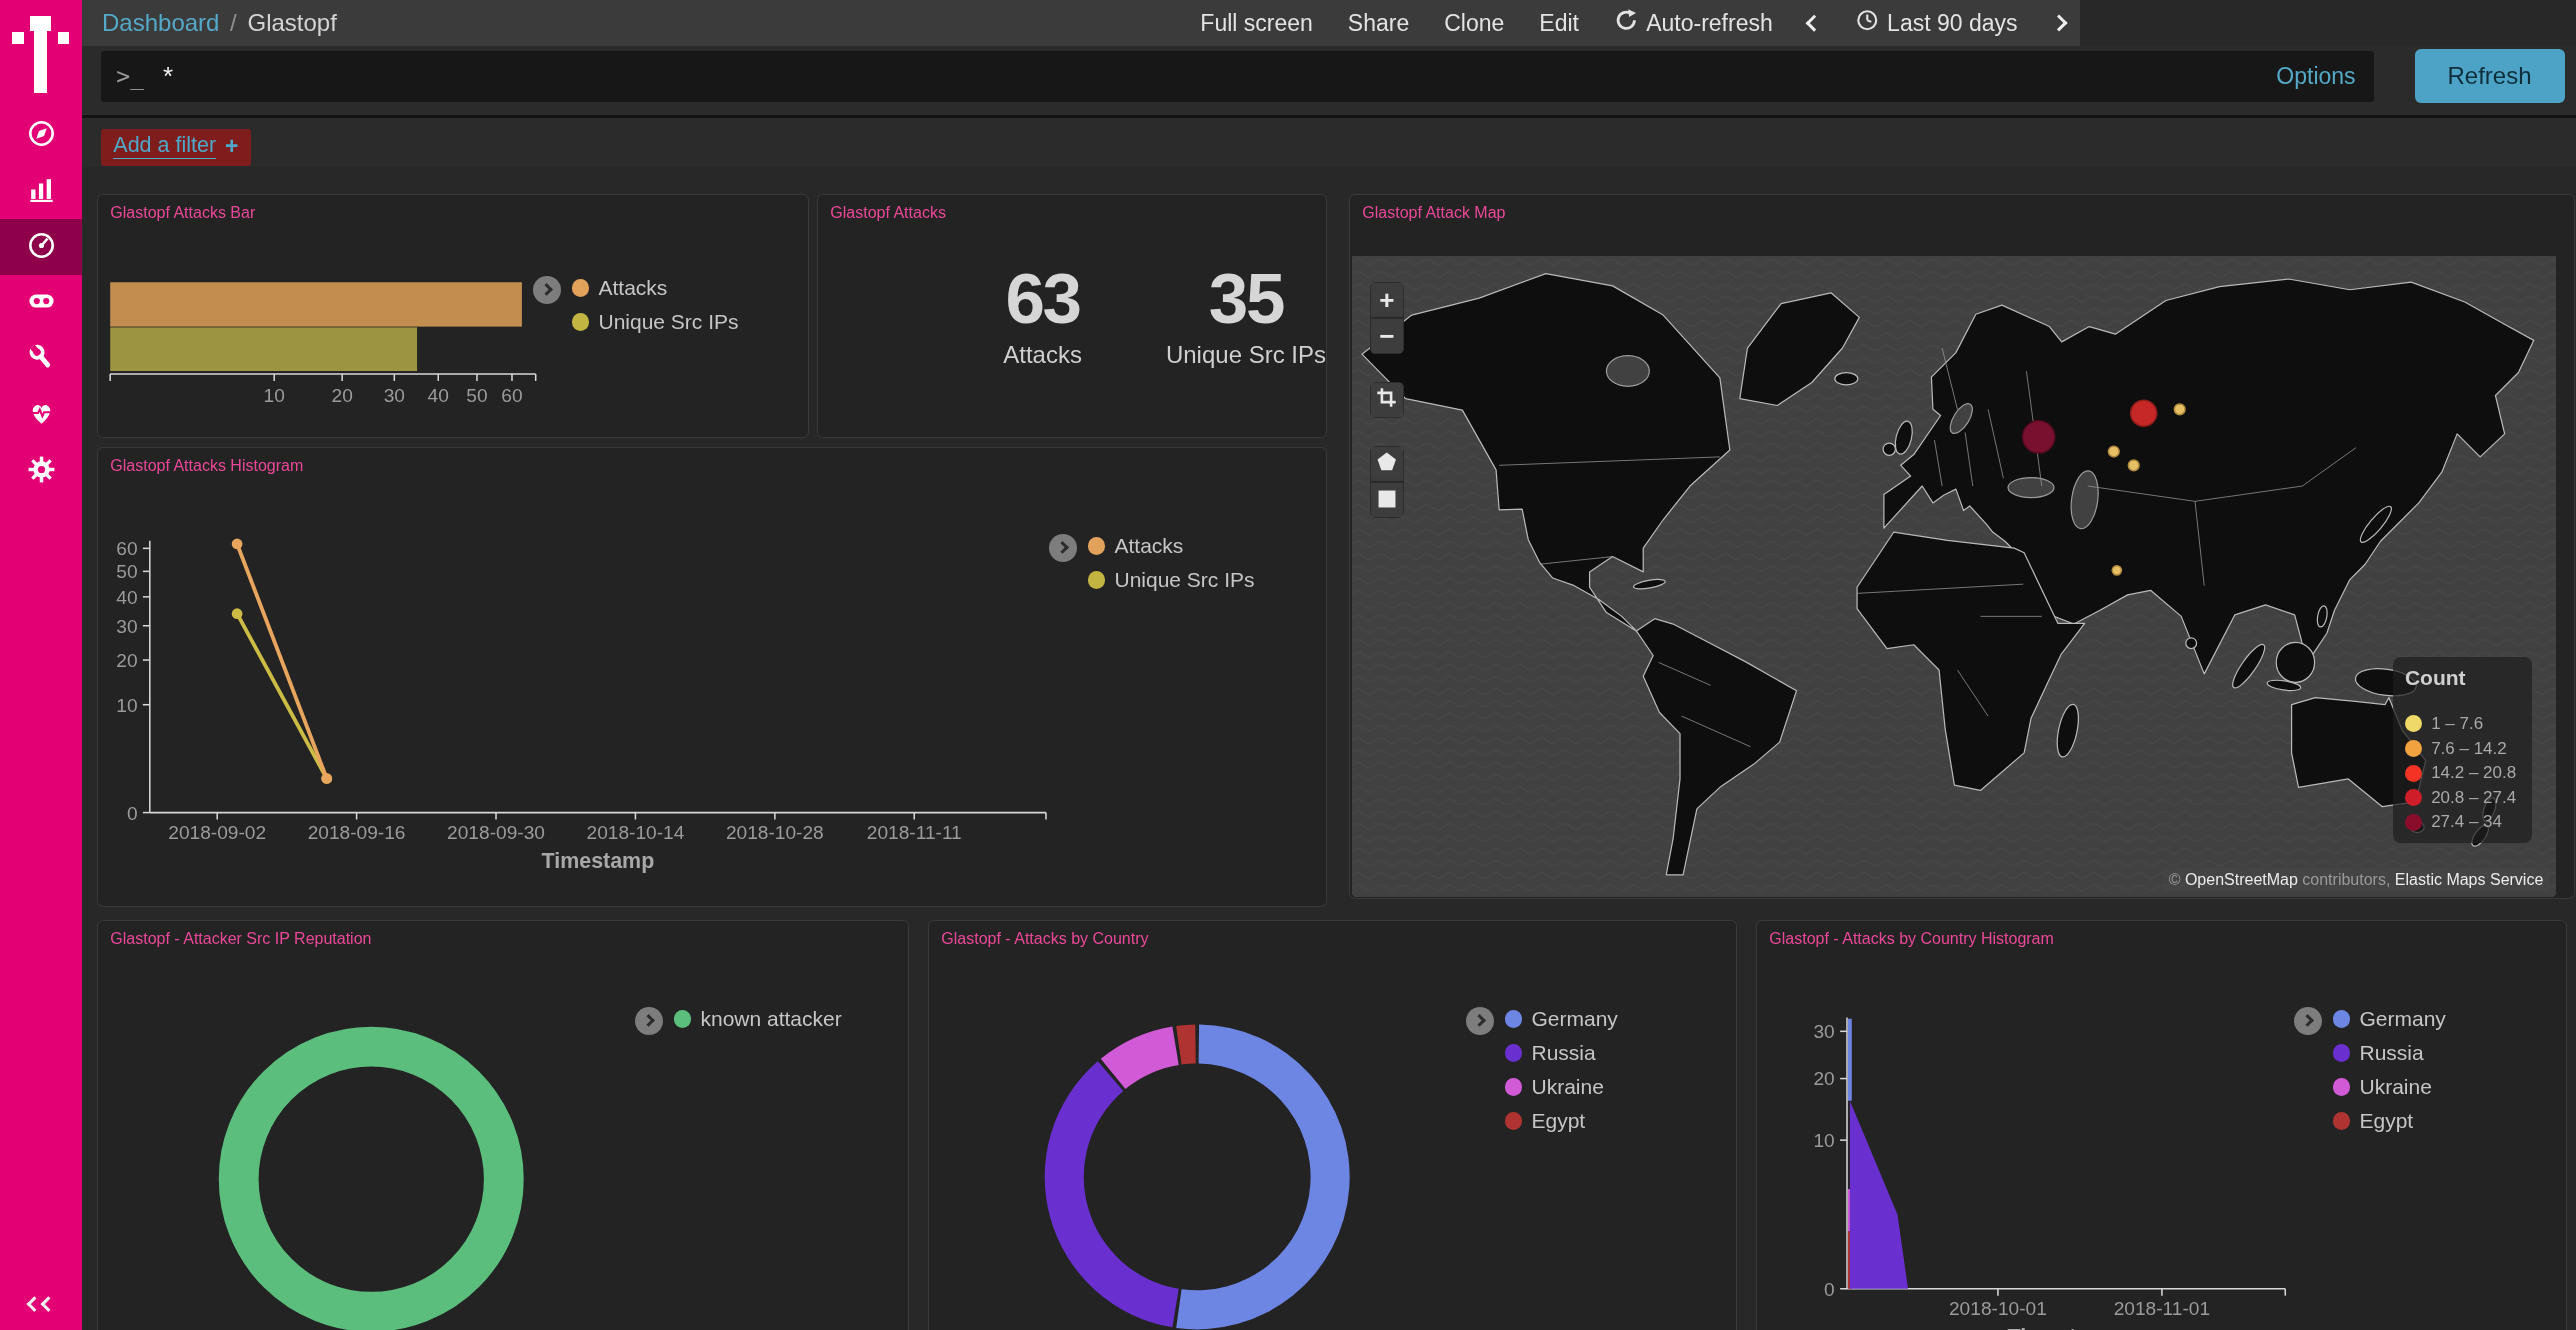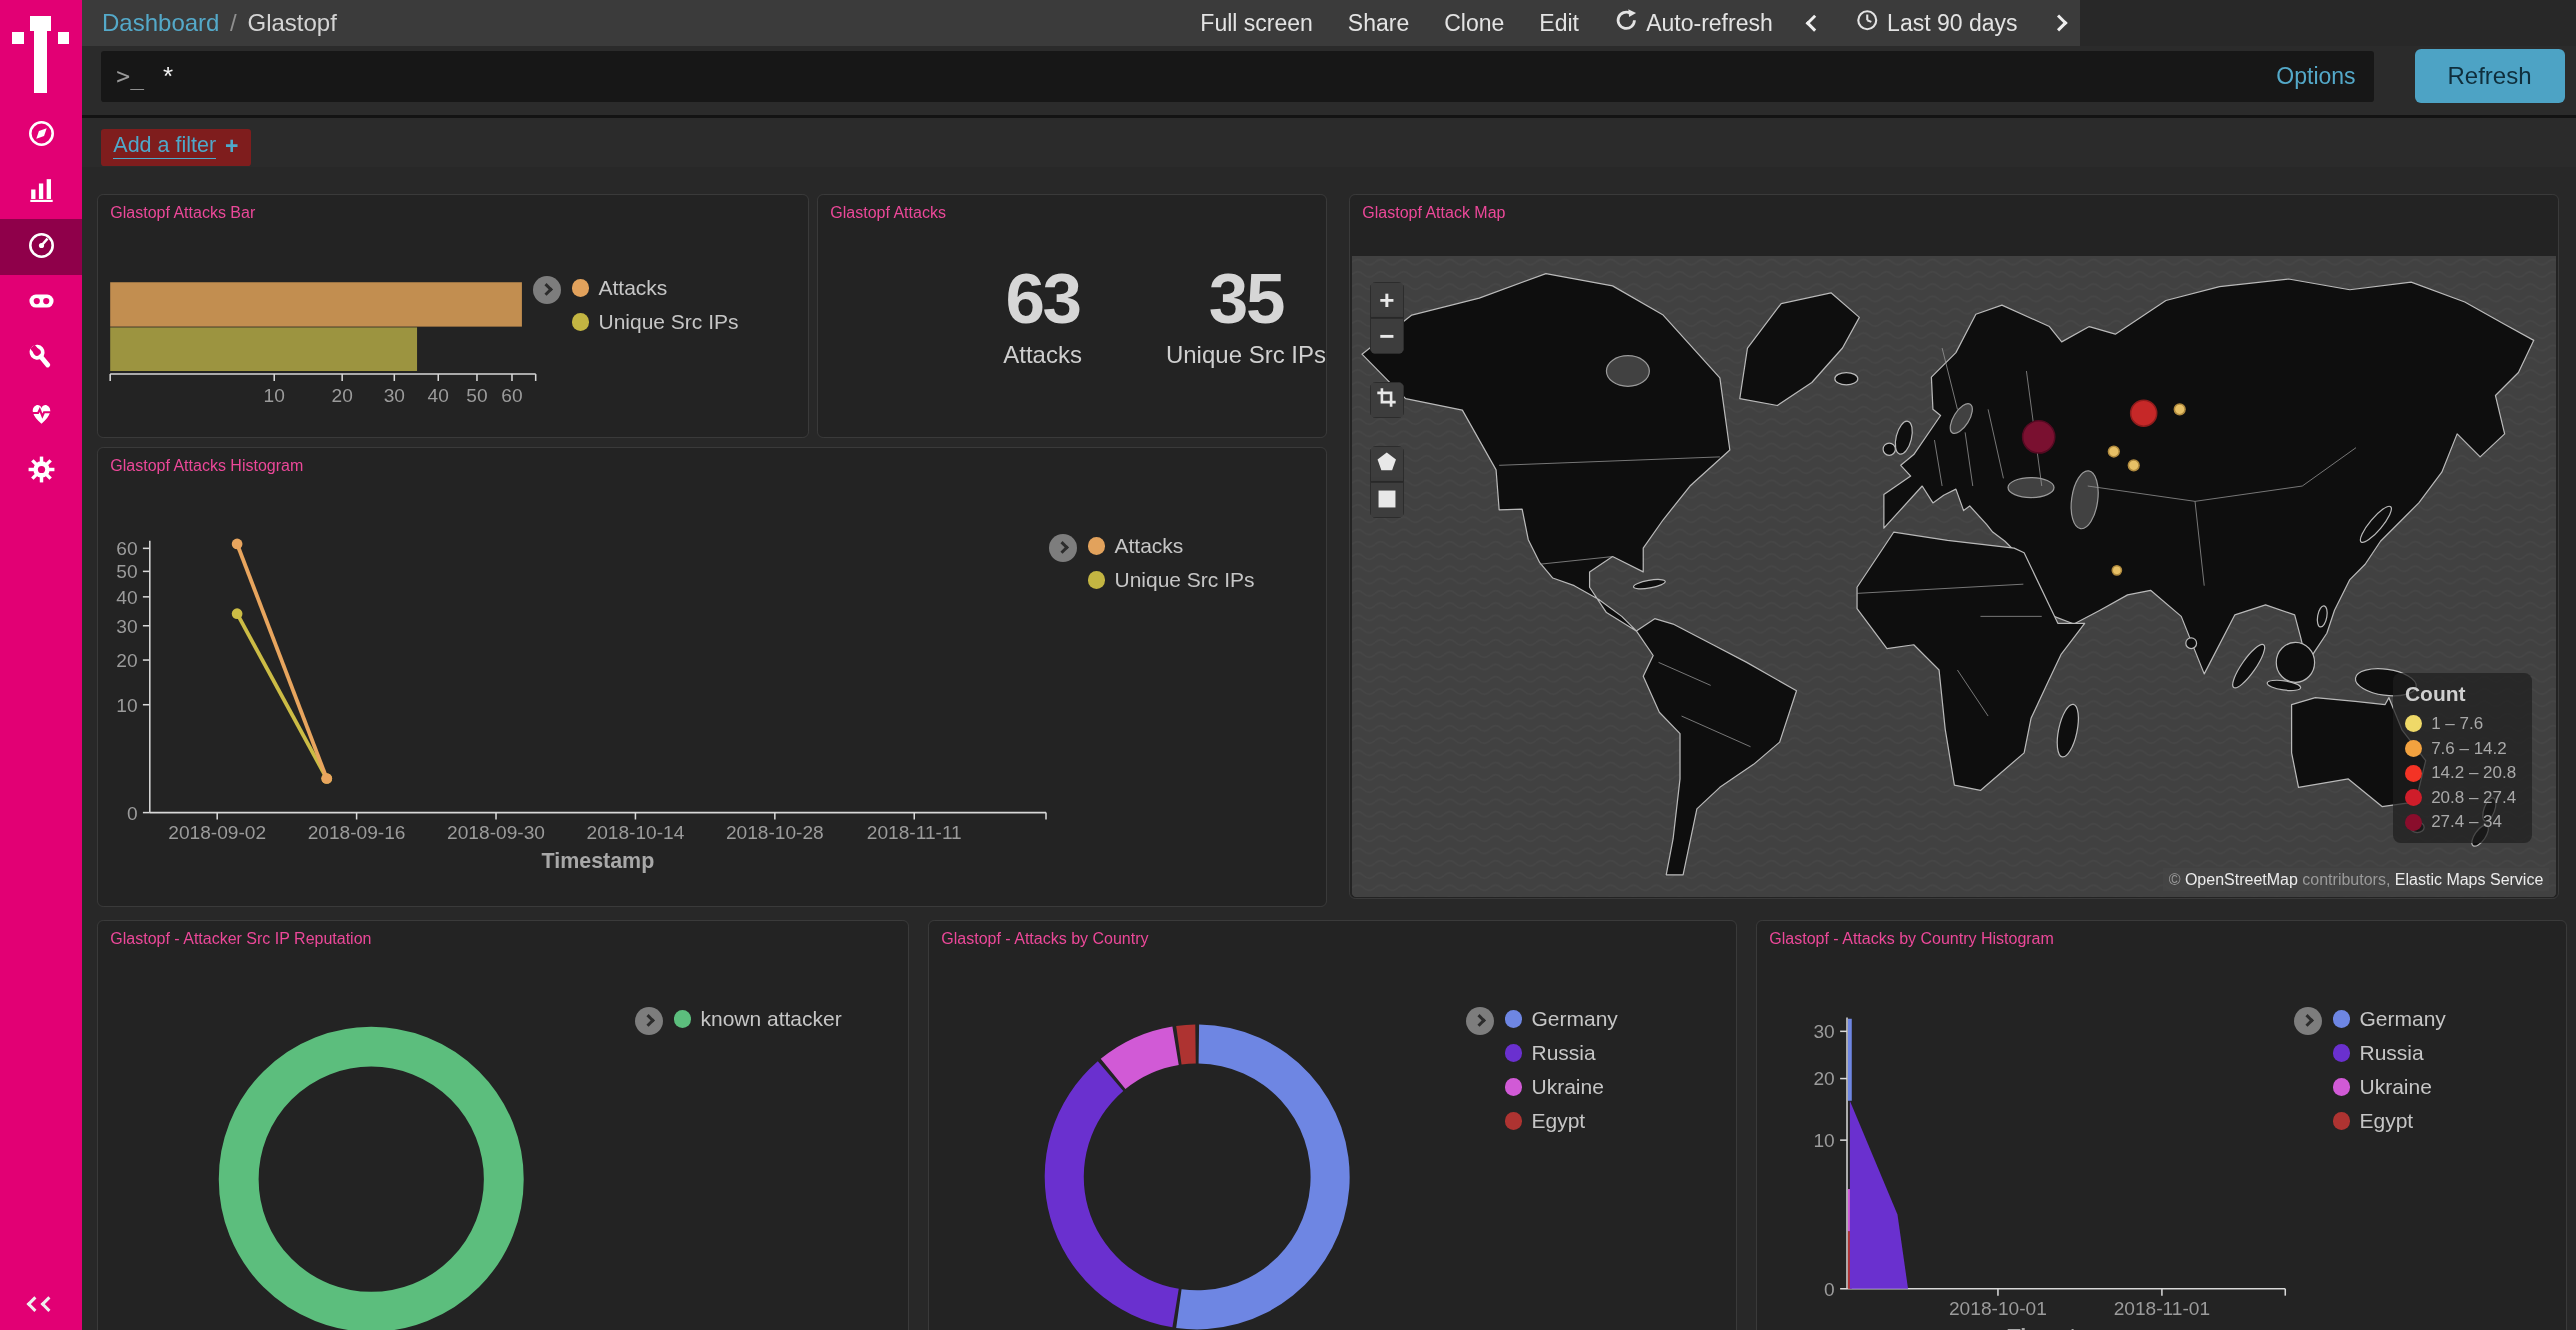--- a/index.html
+++ b/index.html
@@ -69,21 +69,21 @@
 
   
   .map-viewport{position:absolute;left:1.5px;top:61px;width:1204px;height:641px;overflow:hidden;background:#414141;border-radius:0 0 4.6px 4.6px;}
   .map-controls{position:absolute;left:18.4px;top:26px;z-index:3;}
   .map-btn{width:32px;height:34px;background:#3d3d3d;border:0.8px solid #2c2c2c;color:#e8e8e8;display:flex;align-items:center;
     justify-content:center;font-size:26px;font-weight:bold;cursor:pointer;box-shadow:0 1.5px 4.6px rgba(0,0,0,.5);}
   .grp{border-radius:6.1px;overflow:hidden;margin-bottom:28px;}
   .grp .map-btn + .map-btn{border-top:0.8px solid #2c2c2c;}
   .single{border-radius:6.1px;overflow:hidden;margin-bottom:28px;}
   .map-legend{position:absolute;right:24px;bottom:54px;background:rgba(30,30,30,.72);border-radius:7.7px;padding:9.2px 15.3px 10.7px 12.3px;z-index:3;}
-  .map-legend .t{font-size:21px;font-weight:bold;color:#cfcfcf;margin-bottom:8px;}
+  .map-legend .t{font-size:21px;font-weight:bold;color:#cfcfcf;margin-bottom:24px;}
   .map-legend .row{display:flex;align-items:center;gap:9.2px;margin-top:4.6px;}
   .map-legend .dot{width:17px;height:17px;border-radius:50%;flex:none;}
   .map-legend .rng{font-size:17px;color:#a9a9a9;white-space:nowrap;}
   .attribution{position:absolute;right:6.1px;bottom:6.1px;font-size:16px;background:rgba(70,70,70,.75);padding:2.3px 6.1px;z-index:3;white-space:nowrap;}
   .attribution .w{color:#ececec;}
   .attribution .g{color:#9a9a9a;}
 </style>
 </head>
 <body>
 
@@ -280,21 +280,21 @@
         <span class="val">63</span>
         <span class="lab">Attacks</span>
       </div>
       <div class="metric">
         <span class="val">35</span>
         <span class="lab">Unique Src IPs</span>
       </div>
     </div>
   </div>
 
-  <div class="panel" style="left:1349px;top:194px;width:1208px;height:703px;">
+  <div class="panel" style="left:1349px;top:194px;width:1208px;height:703px;padding-left:16px;">
     <div class="panel-title">Glastopf Attack Map</div>
     <div class="map-viewport">
       <svg id="map-svg" width="1204" height="641" viewBox="0 0 1571 836" preserveAspectRatio="none">
           <rect x="0" y="0" width="1571" height="836" fill="#414141"></rect>
           <defs>
             <pattern id="waves" width="30" height="16" patternUnits="userSpaceOnUse">
               <path d="M0 8 q7.5 -7 15 0 t15 0" fill="none" stroke="#4b4b4b" stroke-width="2"></path>
             </pattern>
           </defs>
           <rect x="0" y="0" width="1571" height="836" fill="url(#waves)" opacity="0.55"></rect>

